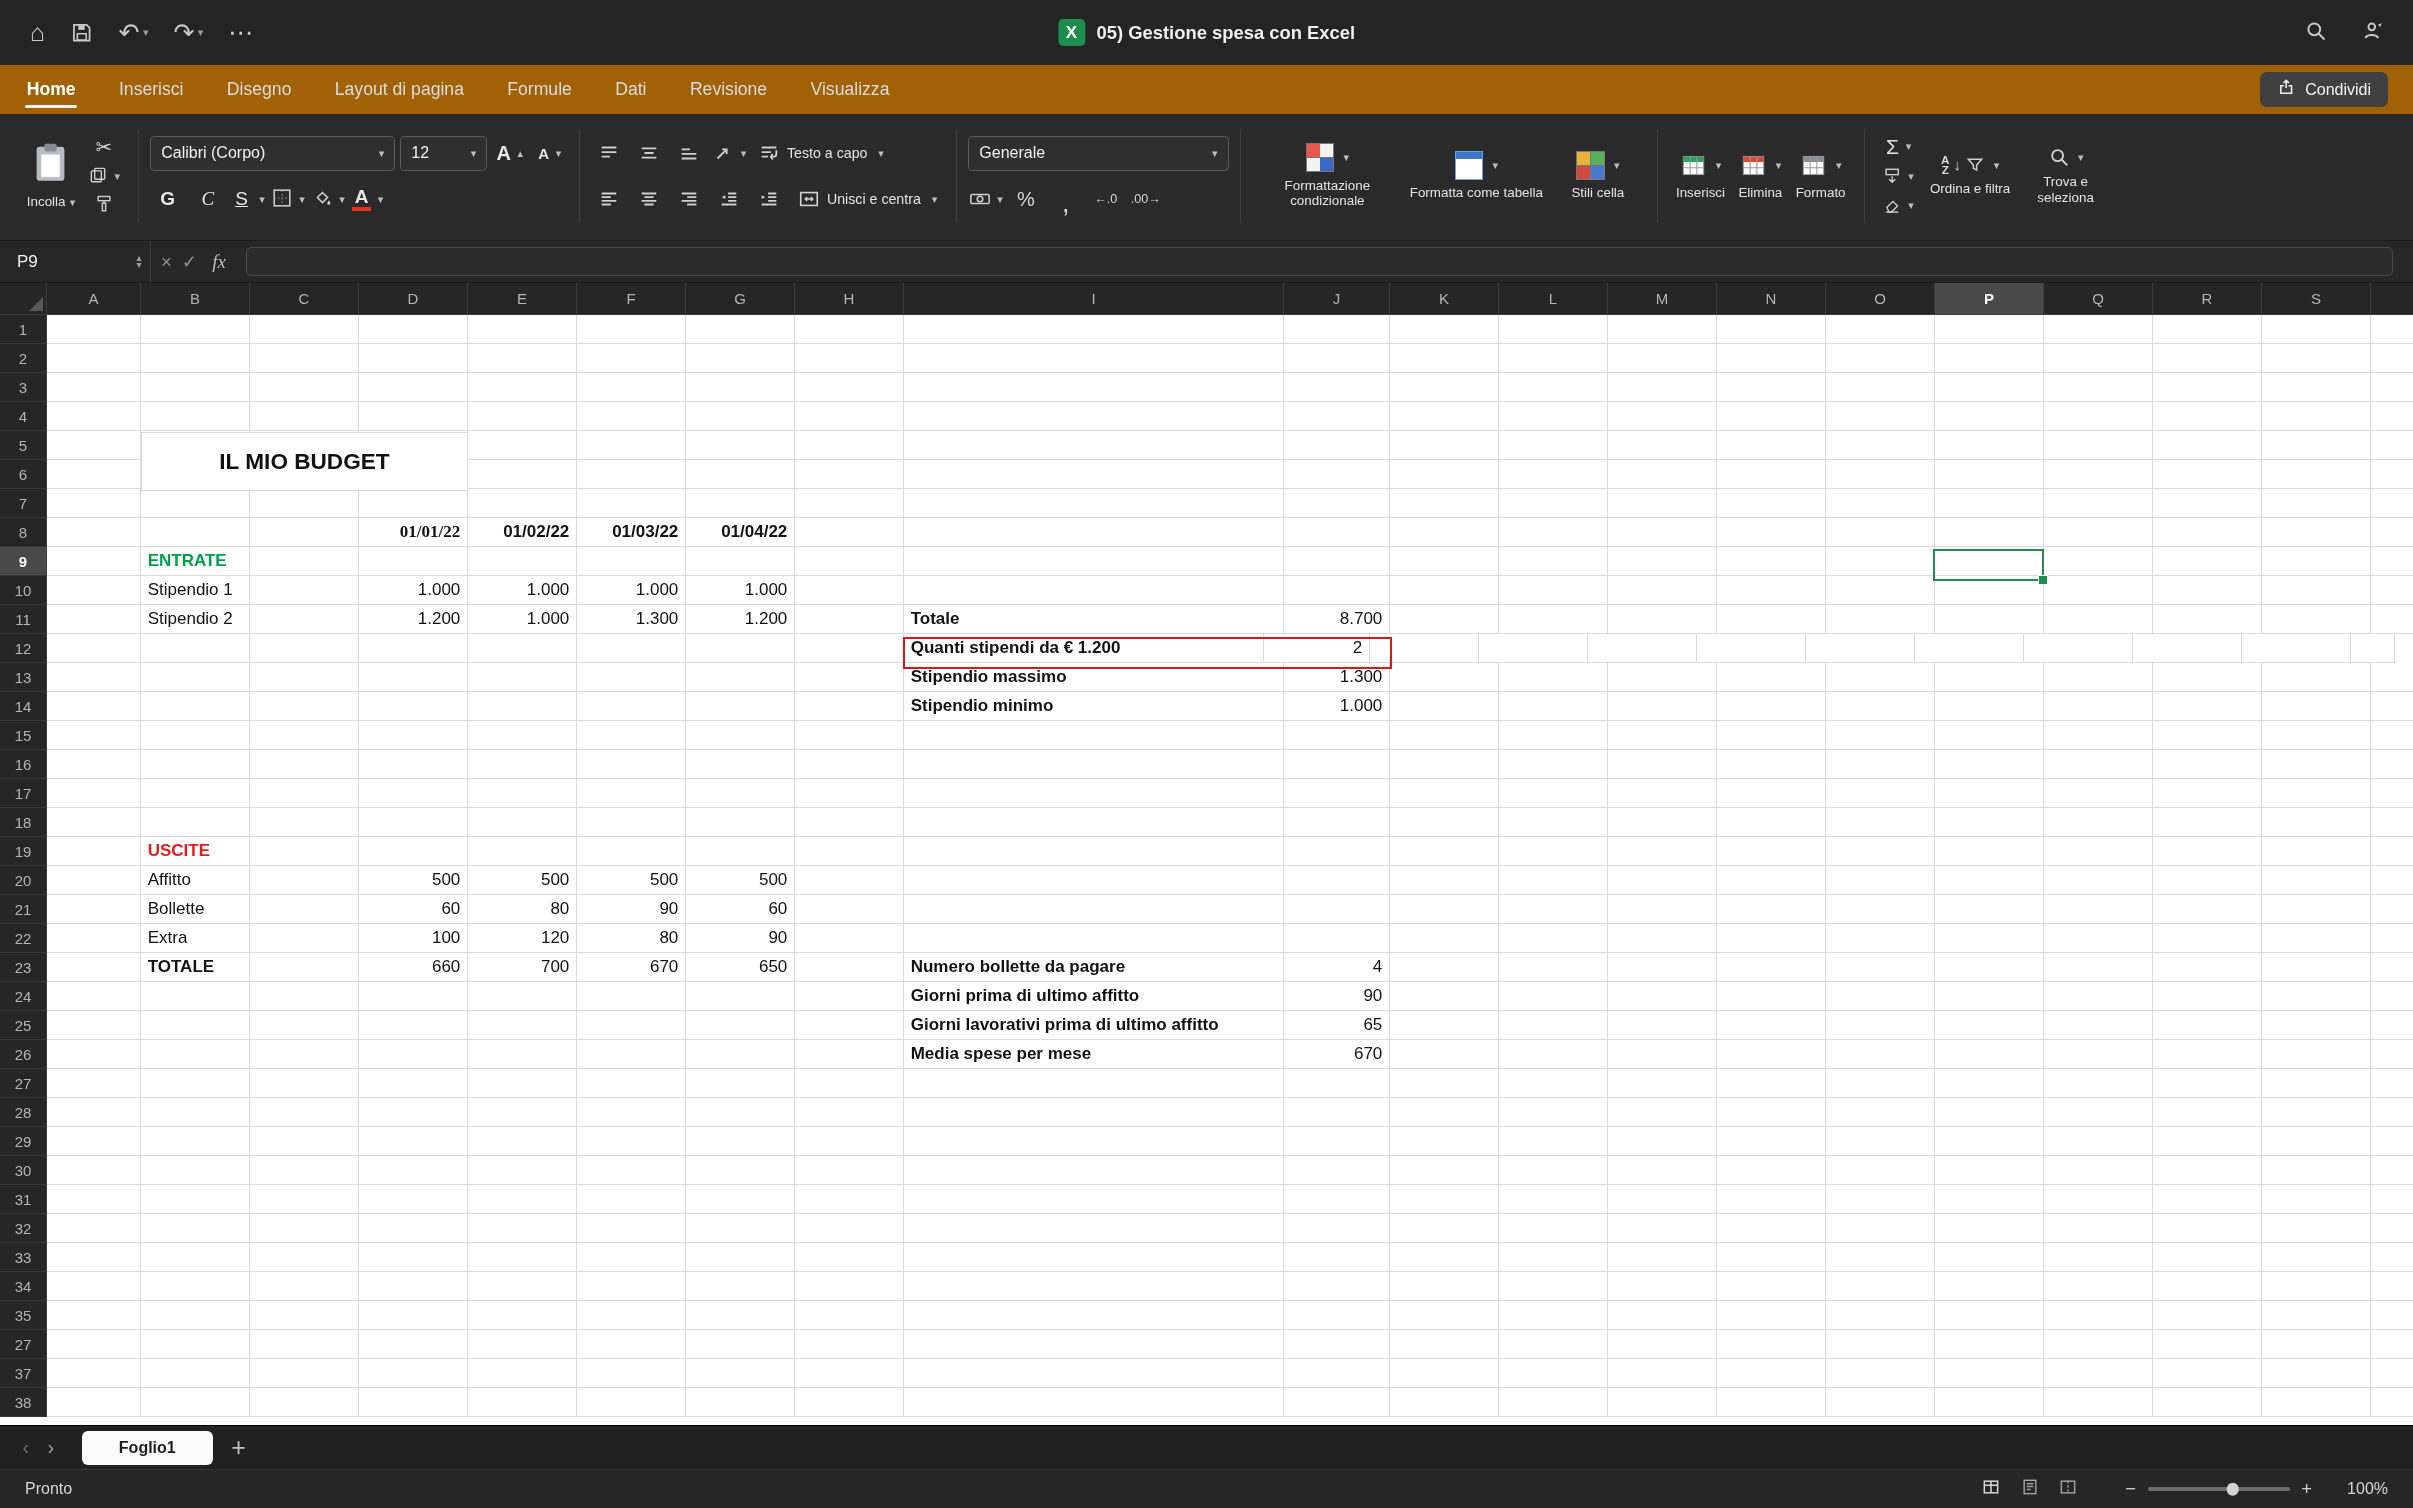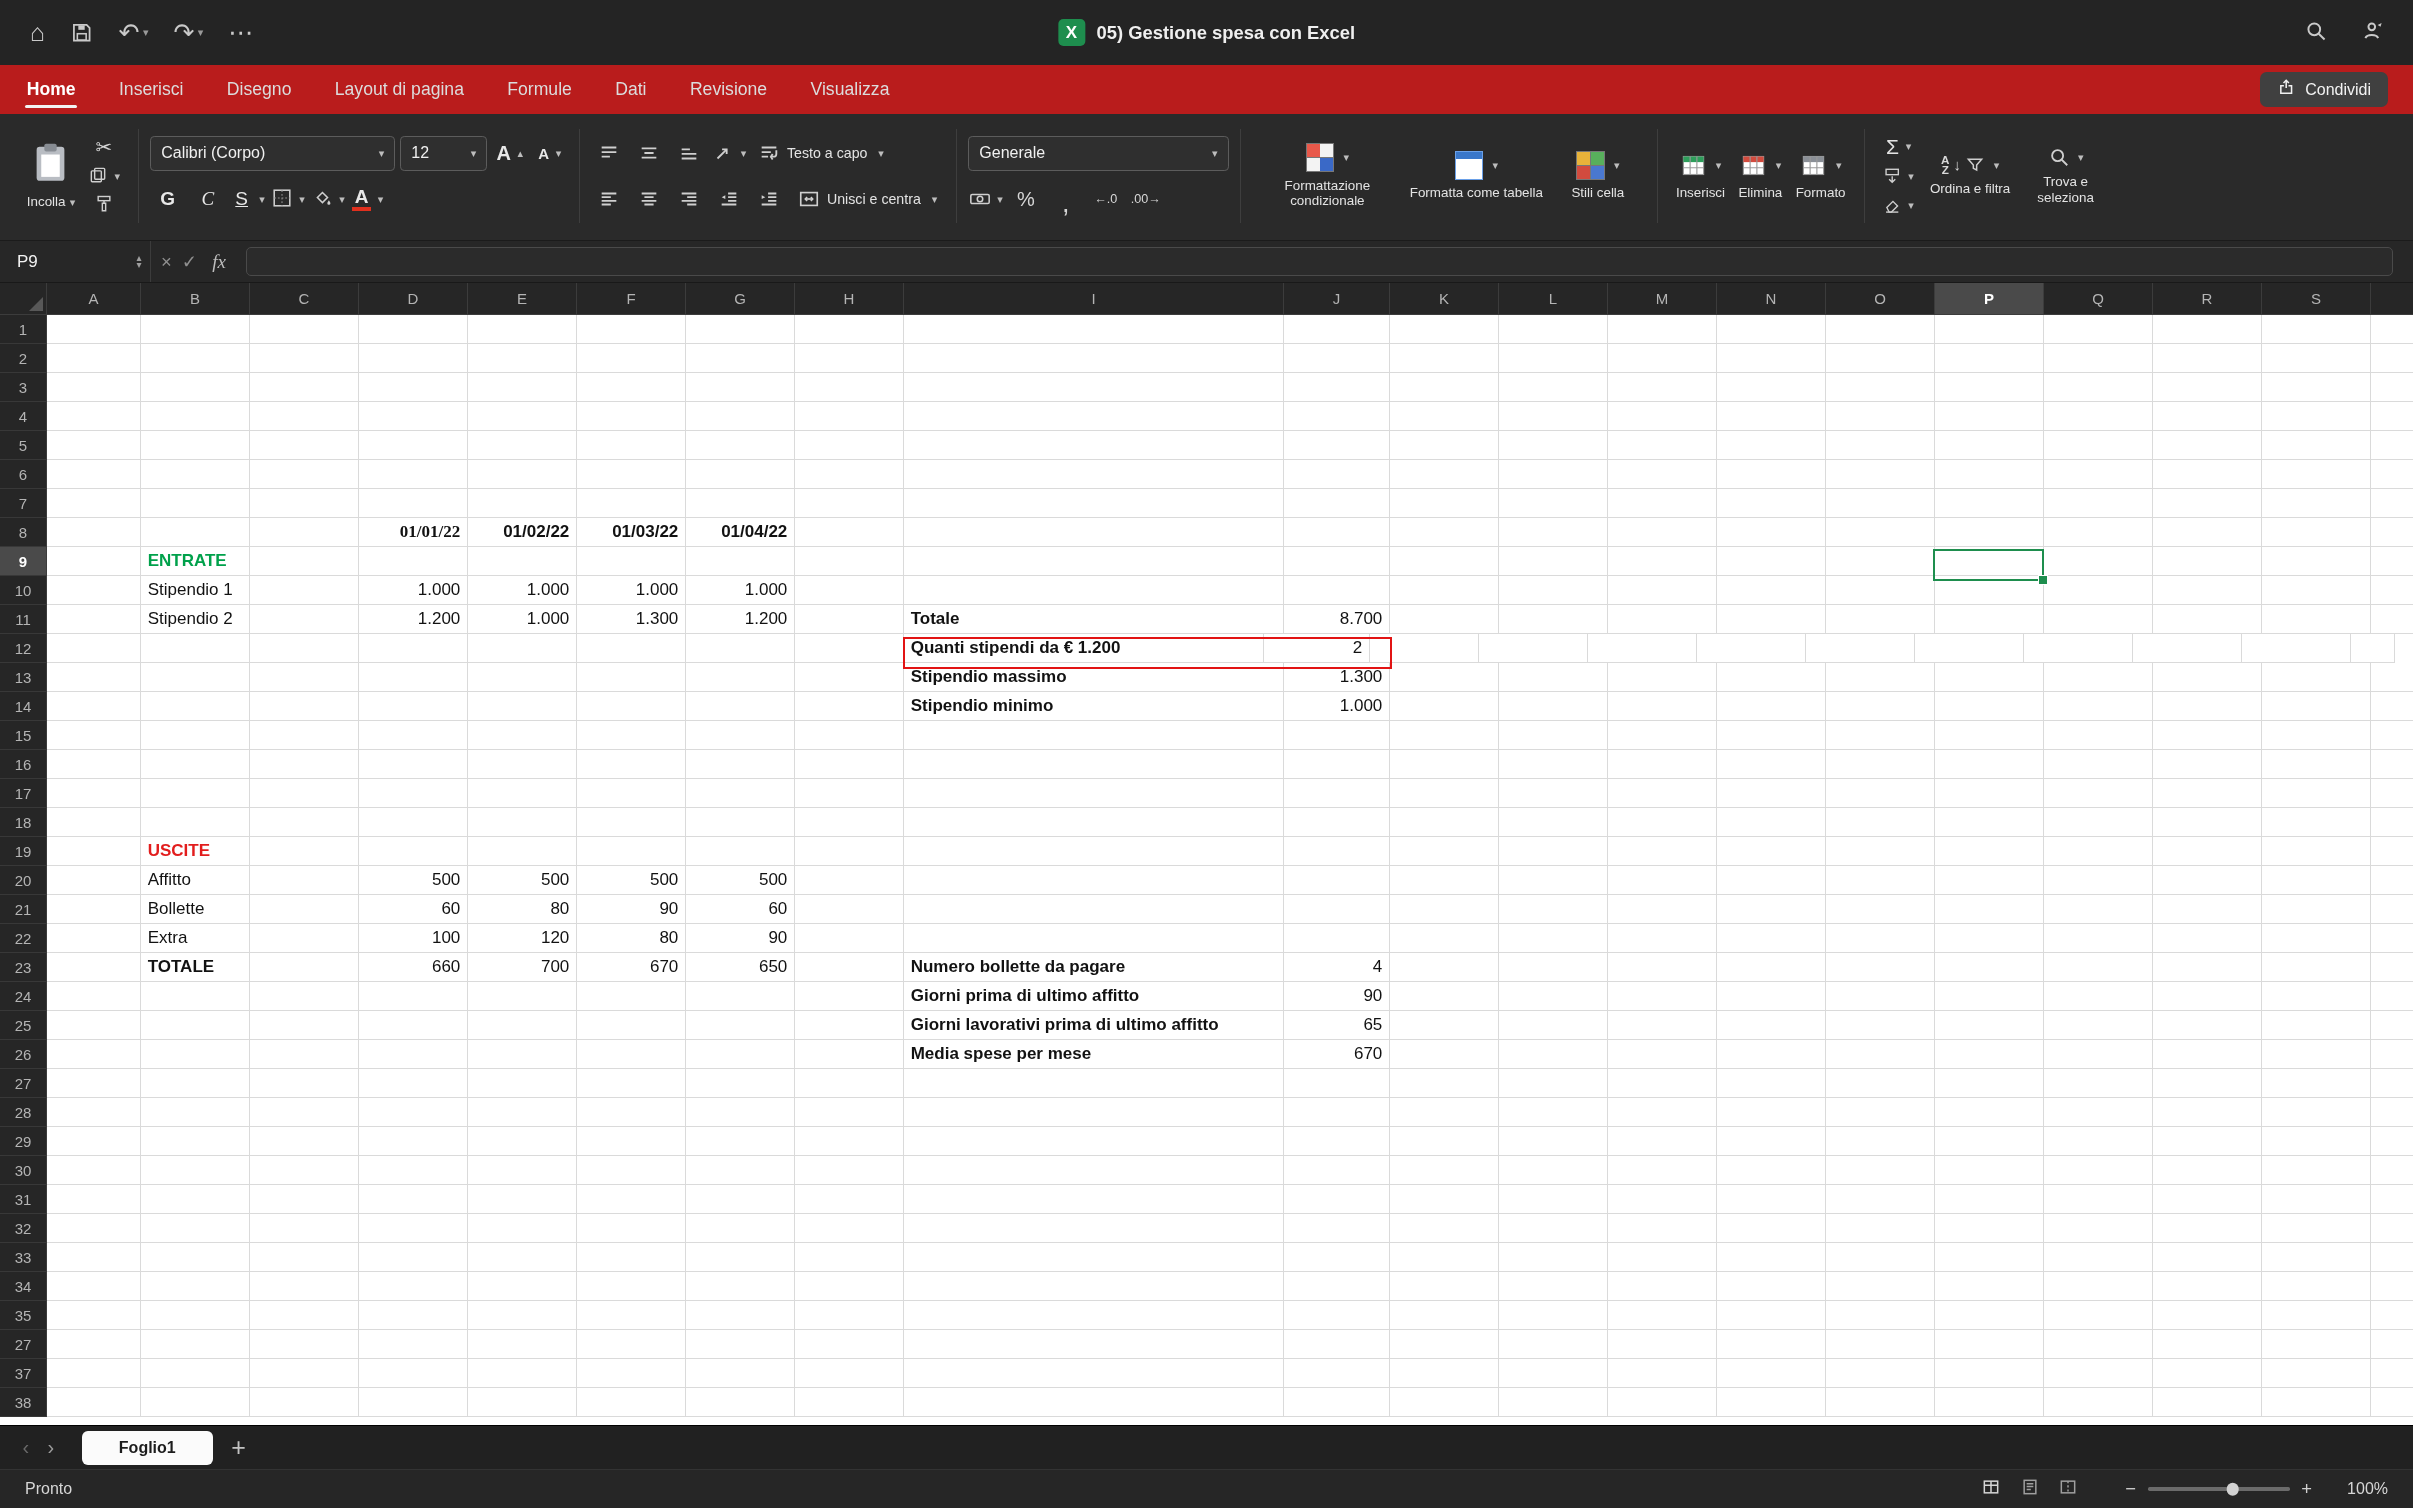--- a/index.html
+++ b/index.html
@@ -11,21 +11,21 @@
   .tl-left{display:flex;align-items:center;gap:25px;padding-left:30px;color:#c9c9c9}
   .tl-ic{display:flex;align-items:center;gap:3.4px;font-size:25px;color:#c9c9c9}
   .tl-ic svg{display:block}
   .tinychev{font-size:11px;color:#9a9a9a}
   .title-center{position:absolute;left:50%;transform:translateX(-50%);display:flex;align-items:center;gap:11.7px}
   .xl-badge{width:27px;height:27px;background:#1e8e4e;border-radius:5px;color:#fff;font-weight:bold;font-size:17px;display:flex;align-items:center;justify-content:center}
   .doc-title{font-size:18.4px;font-weight:bold;color:#efefef}
   .tl-right{position:absolute;right:28.5px;display:flex;align-items:center;gap:34px}
 
   
-  .tabrow{height:49px;background:#b91c1c;display:flex;align-items:center;padding:0 25px}
+  .tabrow{height:49px;background:#a16207;display:flex;align-items:center;padding:0 25px}
   .tabs{display:flex;align-items:center}
   .tab{font-size:17.6px;color:#dcdcdc;margin-right:40px;padding:6.7px 1.7px;position:relative;white-space:nowrap}
   .tab.active{color:#ffffff;font-weight:bold}
   .tab.active::after{content:"";position:absolute;left:0;right:0;bottom:-1.7px;height:3.4px;background:#f2f2f2;border-radius:1.7px}
   .share-btn{margin-left:auto;background:#404040;border-radius:6.7px;height:35px;display:flex;align-items:center;gap:10px;padding:0 17px;color:#f2f2f2;font-size:16px}
 
   
   .ribbon{height:127px;background:#2a2a2a;border-bottom:0.8px solid #1b1b1b;display:flex;align-items:stretch;padding:5px 6.7px 6.7px 11.7px}
   .rgroup{display:flex;flex-direction:column;justify-content:center;gap:6.7px;padding:0 8.4px}
   .rgrouprow{display:flex;align-items:center;justify-content:center;padding:0 8.4px}
@@ -1392,20 +1392,21 @@
       <div class="cell" style="width: 109px;"></div>
       <div class="cell" style="width: 109px;"></div>
       <div class="cell" style="width: 109px;"></div>
       <div class="cell" style="width: 109px;"></div>
       <div class="cell" style="width: 109px;"></div>
       <div class="cell" style="width: 109px;"></div>
       <div class="cell" style="width: 109px;"></div>
       <div class="cell" style="width: 109px;"></div>
       <div class="cell" style="width: 44px;"></div>
     </div>
+    <div class="ovl-merge" style="left: 141px; top: 117px; width: 327px; height: 59px;">IL MIO BUDGET</div>
     <div class="ovl-red" style="left: 903px; top: 322px; width: 489px; height: 32px;"></div>
     <div class="ovl-sel" style="left: 1933px; top: 234px; width: 111px; height: 32px;"></div>
   </div>
 
 <div class="sheettabs">
   <span class="navarrow dim">‹</span>
   <span class="navarrow lit">›</span>
   <div class="stab">Foglio1</div>
   <span class="addtab">+</span>
 </div>

